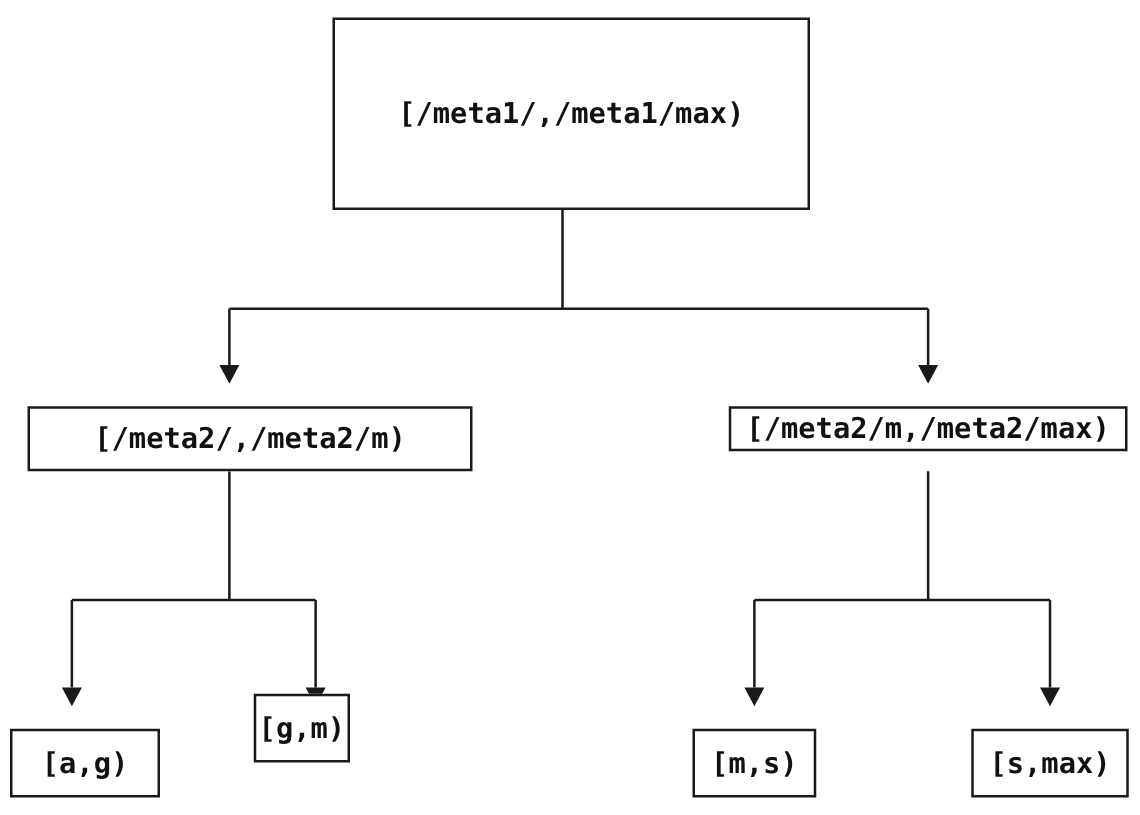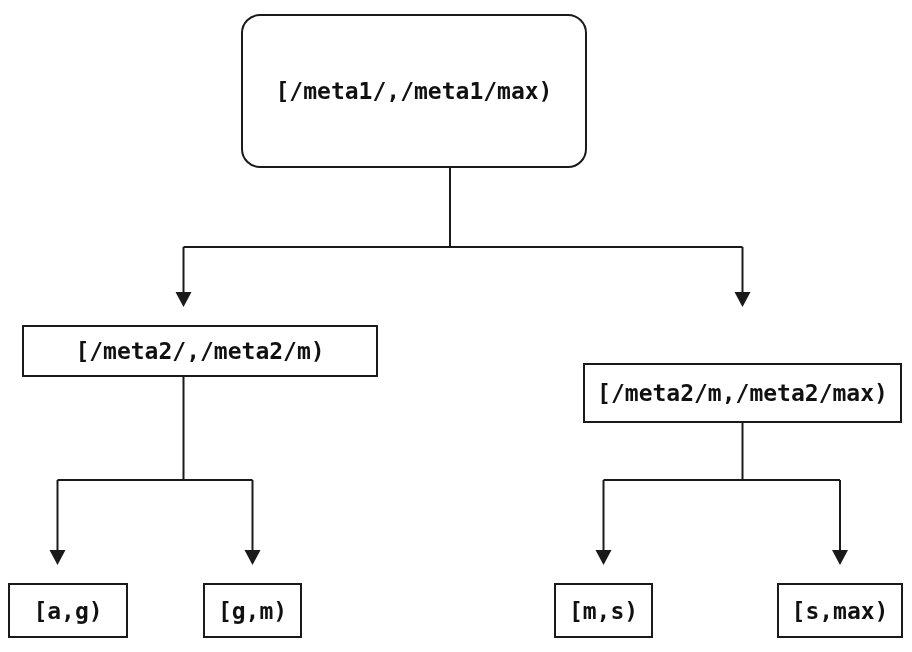--- a/index.html
+++ b/index.html
@@ -44,25 +44,25 @@
     align-items: center;
     justify-content: center;
     border: 2px solid var(--box-border);
     background: var(--bg);
     font-size: 23px;
     font-weight: bold;
     white-space: nowrap;
     letter-spacing: 0;
   }
   
-  .node-root        { left: 241px; top: 14px;  width: 346px; height: 154px; border-radius: 19px; }
+  .node-root        { left: 266px; top: 14px;  width: 382px; height: 154px; }
   .node-meta2-left  { left: 22px;  top: 325px; width: 356px; height: 52px;  }
-  .node-meta2-right { left: 583px; top: 325px; width: 319px; height: 60px; margin-top: 38px;  }
+  .node-meta2-right { left: 583px; top: 325px; width: 319px; height: 36px;  }
   .node-leaf-ag     { left: 8px;   top: 583px; width: 120px;  height: 55px;  }
-  .node-leaf-gm     { left: 203px; top: 583px; width: 99px;  height: 55px;  }
+  .node-leaf-gm     { left: 203px; top: 555px; width: 77px;  height: 55px;  }
   .node-leaf-ms     { left: 554px; top: 583px; width: 99px;  height: 55px;  }
   .node-leaf-smax   { left: 777px; top: 583px; width: 126px; height: 55px;  }
 </style>
 </head>
 <body>
 
 <div class="canvas">
 
   <svg class="connectors" viewBox="0 0 912 652" aria-hidden="true">
 

